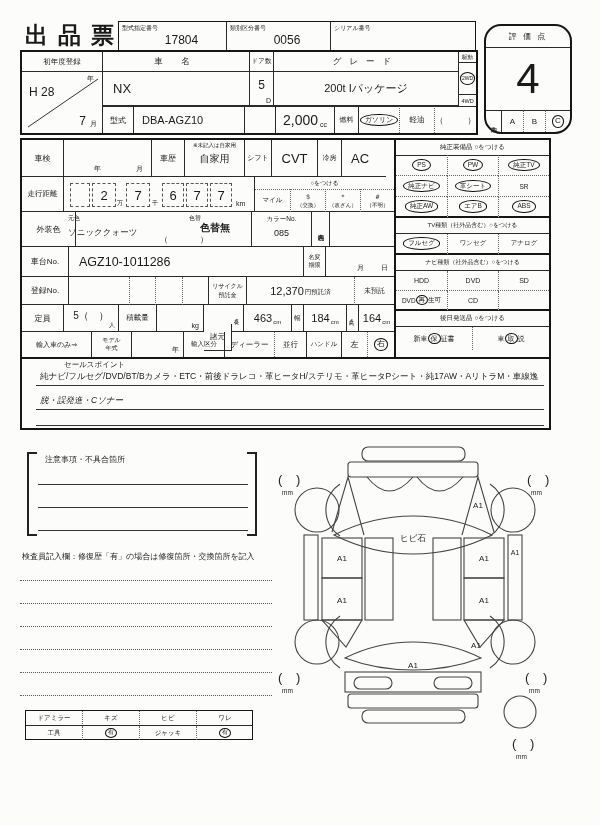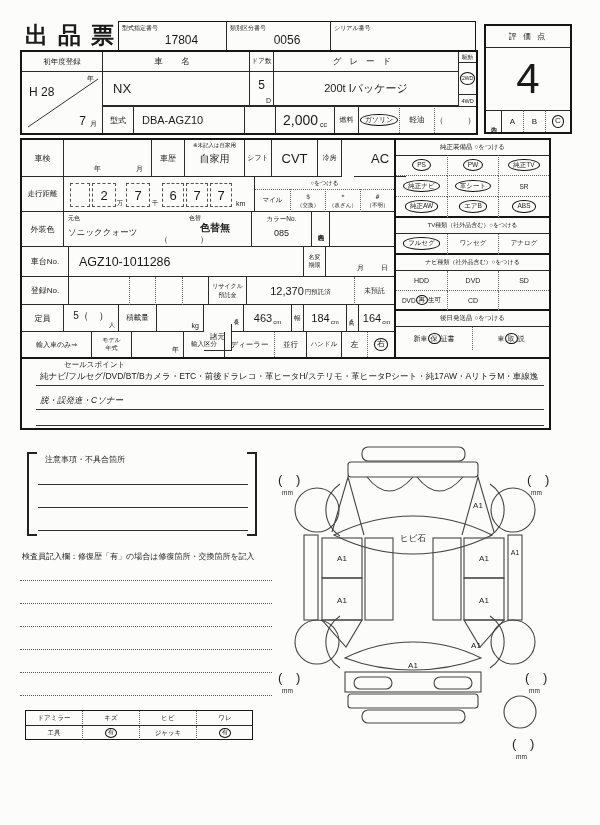--- a/index.html
+++ b/index.html
@@ -39,21 +39,21 @@
     </div>
     <div class="abs bR" style="left:108px;top:0;width:104px;height:100%;">
       <div class="abs" style="left:3px;top:2px;font-size:6px;">類別区分番号</div>
       <div class="abs ctr" style="left:20px;top:8px;width:80px;height:20px;font-size:12px;">0056</div>
     </div>
     <div class="abs" style="left:212px;top:0;width:142px;height:100%;">
       <div class="abs" style="left:3px;top:2px;font-size:6px;">シリアル番号</div>
     </div>
   </div>
 
-  <div class="abs box2" style="left:484px;top:24px;width:88px;height:110px;">
+  <div class="abs box2" style="left:484px;top:24px;width:88px;height:110px;border-radius:17px;">
     <div class="abs ctr bB" style="left:0;top:0;width:84px;height:22px;font-size:8px;letter-spacing:2px;">評 価 点</div>
     <div class="abs ctr" style="left:0;top:22px;width:84px;height:62px;font-size:42px;">4</div>
     <div class="abs ctr bT bR" style="left:0;top:84px;width:16px;height:22px;font-size:6px;">
         <span class="vert">内装</span>
       </div>
     <div class="abs ctr bT dR" style="left:16px;top:84px;width:22px;height:22px;font-size:8px;">A</div>
     <div class="abs ctr bT dR" style="left:38px;top:84px;width:22px;height:22px;font-size:8px;">B</div>
     <div class="abs ctr bT" style="left:60px;top:84px;width:24px;height:22px;">
       <span class="circ" style="font-size:8px;">C</span>
     </div>
@@ -109,21 +109,21 @@
       <span class="abs" style="left:72px;bottom:2px;font-size:7px;">月</span>
     </div>
     <div class="abs ctr bR bB" style="left:130px;top:0;width:33px;height:37px;font-size:8px;">車歴</div>
     <div class="abs bR bB" style="left:163px;top:0;width:60px;height:37px;">
       <div class="ctr" style="font-size:5.5px;margin-top:2px;">※未記入は自家用</div>
       <div class="ctr" style="font-size:10px;margin-top:3px;">自家用</div>
     </div>
     <div class="abs ctr bR bB" style="left:223px;top:0;width:27px;height:37px;font-size:7px;">シフト</div>
     <div class="abs ctr bR bB" style="left:250px;top:0;width:46px;height:37px;font-size:13px;">CVT</div>
     <div class="abs ctr bR bB" style="left:296px;top:0;width:24px;height:37px;font-size:7px;">冷房</div>
-    <div class="abs ctr bB" style="left:332px;top:0;width:52px;height:37px;font-size:13px;">AC</div>
+    <div class="abs ctr bB" style="left:312px;top:0;width:52px;height:37px;font-size:13px;">AC</div>
 
     <div class="abs ctr bR bB" style="left:0;top:37px;width:42px;height:35px;font-size:7.5px;">走行距離</div>
     <div class="abs bR bB" style="left:42px;top:37px;width:191px;height:35px;">
       <div class="abs dash ctr" style="left:6px;top:6px;width:20px;height:24px;font-size:13px;"></div>
       <div class="abs dash ctr" style="left:28px;top:6px;width:24px;height:24px;font-size:13px;">2</div>
       <span class="abs" style="left:53px;bottom:3px;font-size:6px;">万</span>
       <div class="abs dash ctr" style="left:62px;top:6px;width:24px;height:24px;font-size:13px;">7</div>
       <span class="abs" style="left:88px;bottom:3px;font-size:6px;">千</span>
       <div class="abs dash ctr" style="left:98px;top:6px;width:22px;height:24px;font-size:13px;">6</div>
       <div class="abs dash ctr" style="left:122px;top:6px;width:22px;height:24px;font-size:13px;">7</div>
@@ -140,21 +140,21 @@
       <div class="abs col dL" style="left:70px;top:12px;width:35px;height:23px;">
         <span style="font-size:6.5px;">＊</span>
         <span style="font-size:5.5px;">（改ざん）</span>
       </div>
       <div class="abs col dL" style="left:105px;top:12px;width:34px;height:23px;">
         <span style="font-size:6.5px;">＃</span>
         <span style="font-size:5.5px;">（不明）</span>
       </div>
     </div>
 
-    <div class="abs ctr bR bB" style="left:0;top:72px;width:42px;height:35px;font-size:8px;">外装色</div>
+    <div class="abs ctr bR bB" style="left:0;top:72px;width:54px;height:35px;font-size:8px;">外装色</div>
     <div class="abs bR bB" style="left:42px;top:72px;width:188px;height:35px;">
       <span class="abs" style="left:4px;top:2px;font-size:6px;">元色</span>
       <span class="abs" style="left:4px;top:15px;font-size:8.5px;">ソニッククォーツ</span>
       <span class="abs" style="left:125px;top:2px;font-size:6px;">色替</span>
       <span class="abs" style="left:136px;top:9px;font-size:10px;font-weight:bold;">色替無</span>
       <span class="abs" style="left:96px;bottom:1px;font-size:8px;">（　　　　）</span>
     </div>
     <div class="abs bR bB" style="left:230px;top:72px;width:60px;height:35px;">
       <div class="ctr" style="font-size:6.5px;margin-top:3px;">カラーNo.</div>
       <div class="ctr" style="font-size:9px;margin-top:4px;">085</div>

